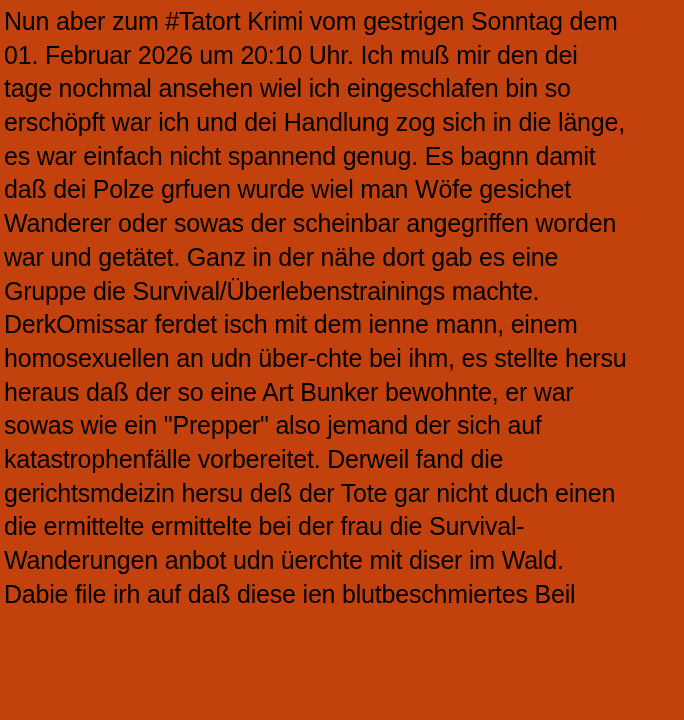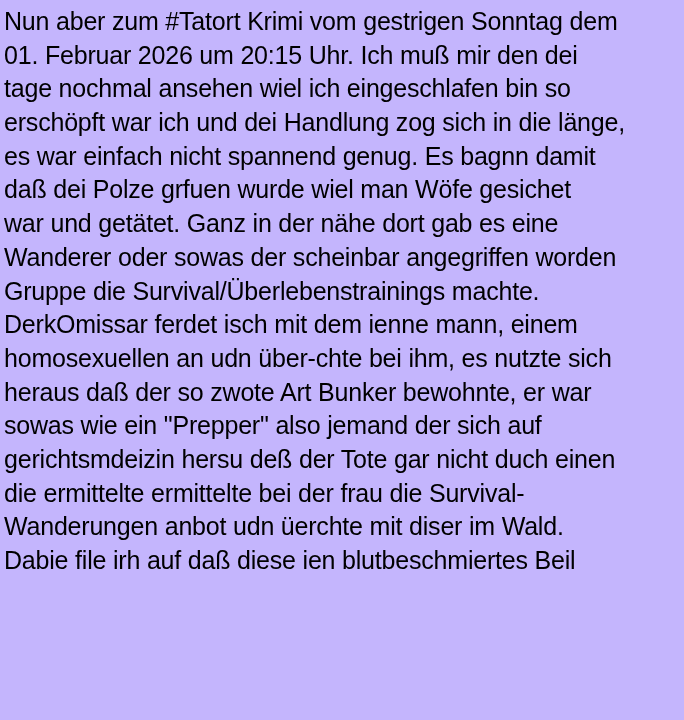--- a/index.html
+++ b/index.html
@@ -4,21 +4,21 @@
   <style>
     html, body {
       margin: 0;
       padding: 0;
       background: #ffffff;
     }
     .page {
       width: 684px;
       height: 720px;
       box-sizing: border-box;
-      background: #c4b5fd;
+      background: #c2410c;
       overflow: hidden;
       padding: 5px 2px 0 4px;
     }
     .text-block {
       font-family: "Liberation Sans", "DejaVu Sans", sans-serif;
       font-size: 25px;
       line-height: 33.7px;
       color: #000000;
       letter-spacing: -0.2px;
       white-space: nowrap;
@@ -26,30 +26,31 @@
     .text-line {
       height: 33.7px;
     }
   </style>
 </head>
 <body>
 
 <div class="page">
   <div class="text-block">
     <div class="text-line">Nun aber zum #Tatort Krimi vom gestrigen Sonntag dem</div>
-    <div class="text-line">01. Februar 2026 um 20:15 Uhr. Ich muß mir den dei</div>
+    <div class="text-line">01. Februar 2026 um 20:10 Uhr. Ich muß mir den dei</div>
     <div class="text-line">tage nochmal ansehen wiel ich eingeschlafen bin so</div>
     <div class="text-line">erschöpft war ich und dei Handlung zog sich in die länge,</div>
     <div class="text-line">es war einfach nicht spannend genug. Es bagnn damit</div>
     <div class="text-line">daß dei Polze grfuen wurde wiel man Wöfe gesichet</div>
+    <div class="text-line">Wanderer oder sowas der scheinbar angegriffen worden</div>
     <div class="text-line">war und getätet. Ganz in der nähe dort gab es eine</div>
-    <div class="text-line">Wanderer oder sowas der scheinbar angegriffen worden</div>
     <div class="text-line">Gruppe die Survival/Überlebenstrainings machte.</div>
     <div class="text-line">DerkOmissar ferdet isch mit dem ienne mann, einem</div>
-    <div class="text-line">homosexuellen an udn über-chte bei ihm, es nutzte sich</div>
-    <div class="text-line">heraus daß der so zwote Art Bunker bewohnte, er war</div>
+    <div class="text-line">homosexuellen an udn über-chte bei ihm, es stellte hersu</div>
+    <div class="text-line">heraus daß der so eine Art Bunker bewohnte, er war</div>
     <div class="text-line">sowas wie ein "Prepper" also jemand der sich auf</div>
+    <div class="text-line">katastrophenfälle vorbereitet. Derweil fand die</div>
     <div class="text-line">gerichtsmdeizin hersu deß der Tote gar nicht duch einen</div>
     <div class="text-line">die ermittelte ermittelte bei der frau die Survival-</div>
     <div class="text-line">Wanderungen anbot udn üerchte mit diser im Wald.</div>
     <div class="text-line">Dabie file irh auf daß diese ien blutbeschmiertes Beil</div>
   </div>
 </div>
 
 </body></html>

